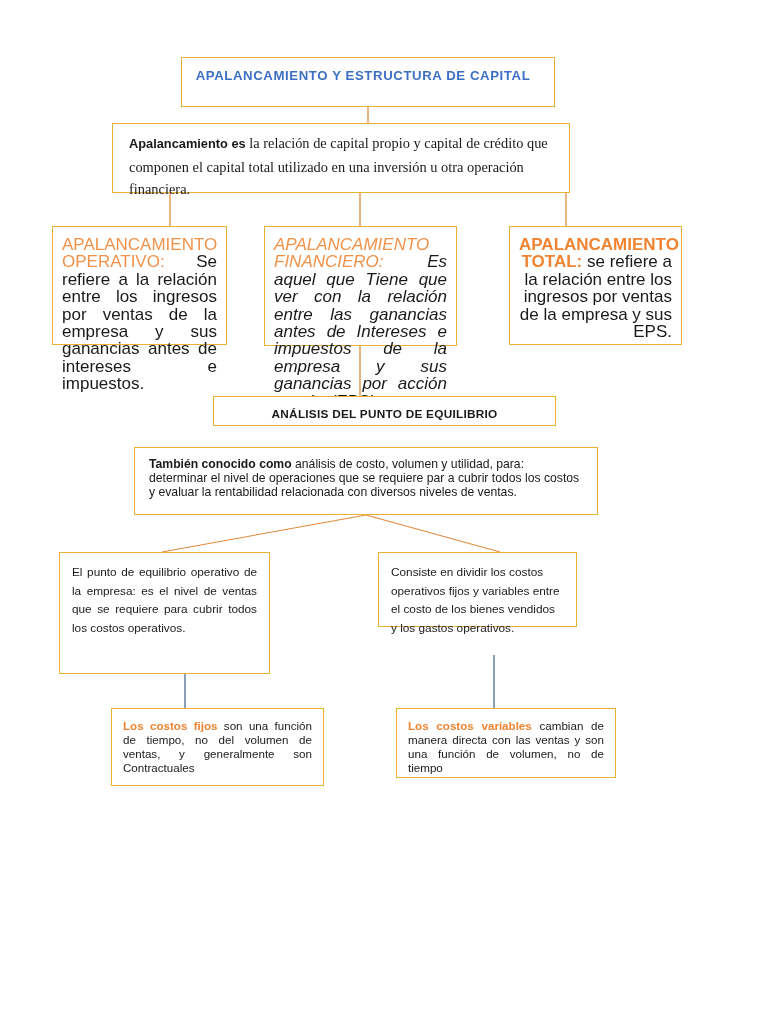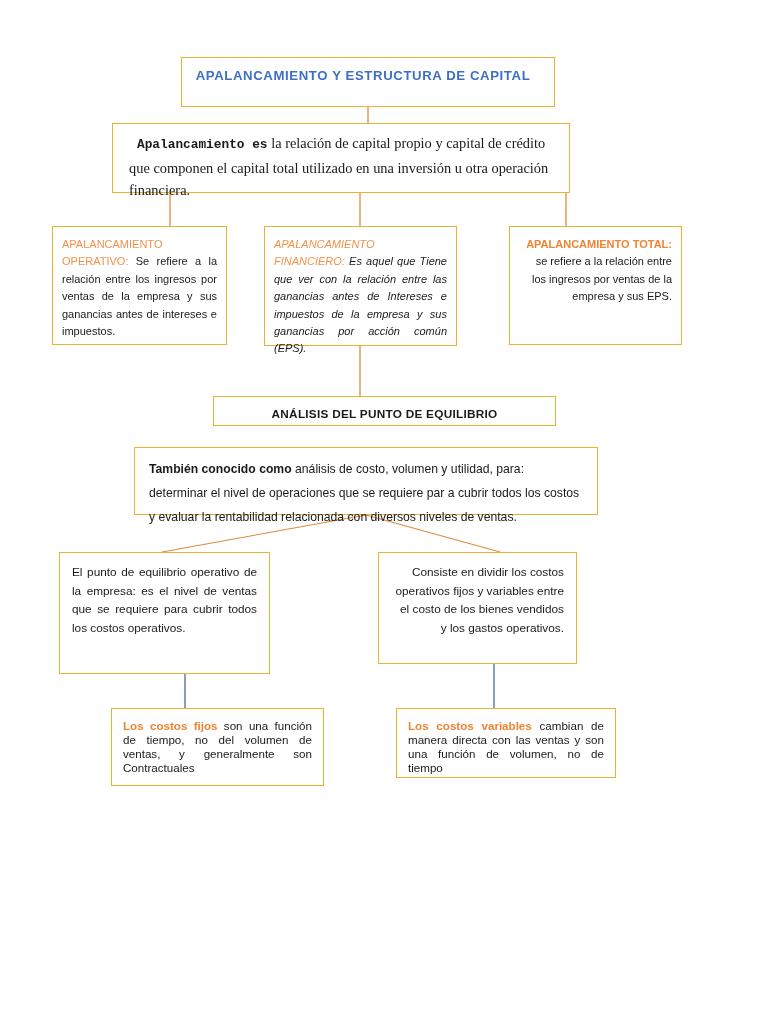--- a/index.html
+++ b/index.html
@@ -55,29 +55,28 @@
     height: 70px;
     padding: 8px 12px 0 16px;
   }
   .def-text {
     font-family: "Liberation Serif", serif;
     font-size: 14.4px;
     line-height: 22.5px;
     color: #1a1a1a;
   }
   .def-text .lead {
-    font-family: Liberation Mono, monospace;
+    font-family: Liberation Sans, sans-serif;
     font-weight: bold;
     font-size: 12.8px;
-    margin-left: 8px;
   }
   .col-box {
     top: 226px;
     padding: 9px 9px 0 9px;
-    font-size: 11px;
+    font-size: 17px;
     line-height: 17.4px;
     color: #1a1a1a;
     text-align: justify;
   }
   .col-1 { left: 52px;  width: 175px; height: 119px; }
   .col-2 { left: 264px; width: 193px; height: 120px; font-style: italic; }
   .col-3 { left: 509px; width: 173px; height: 119px; }
   .hl-orange-light { color: #f0924a; }
   .hl-orange-bold  { color: #ef8432; font-weight: bold; }
   .eq-box {
@@ -97,33 +96,33 @@
   }
   .also-box {
     left: 134px;
     top: 447px;
     width: 464px;
     height: 68px;
     padding: 9px 14px 0 14px;
   }
   .also-text {
     font-size: 12.2px;
-    line-height: 24px;
+    line-height: 14px;
     color: #1a1a1a;
   }
   .also-text .lead { font-weight: bold; }
   .mid-box {
     top: 552px;
     padding: 10px 12px 0 12px;
     font-size: 11.8px;
     line-height: 18.5px;
     color: #1a1a1a;
   }
   .mid-left  { left: 59px;  width: 211px; height: 122px; text-align: justify; }
-  .mid-right { left: 378px; width: 199px; height: 112px; text-align: right; }
+  .mid-right { left: 378px; width: 199px; height: 75px; text-align: left; }
   .leaf-box {
     top: 708px;
     padding: 10px 11px 0 11px;
     font-size: 11.6px;
     line-height: 14px;
     color: #1a1a1a;
     text-align: justify;
   }
   .leaf-left  { left: 111px; width: 213px; height: 78px; }
   .leaf-right { left: 396px; width: 220px; height: 70px; }

